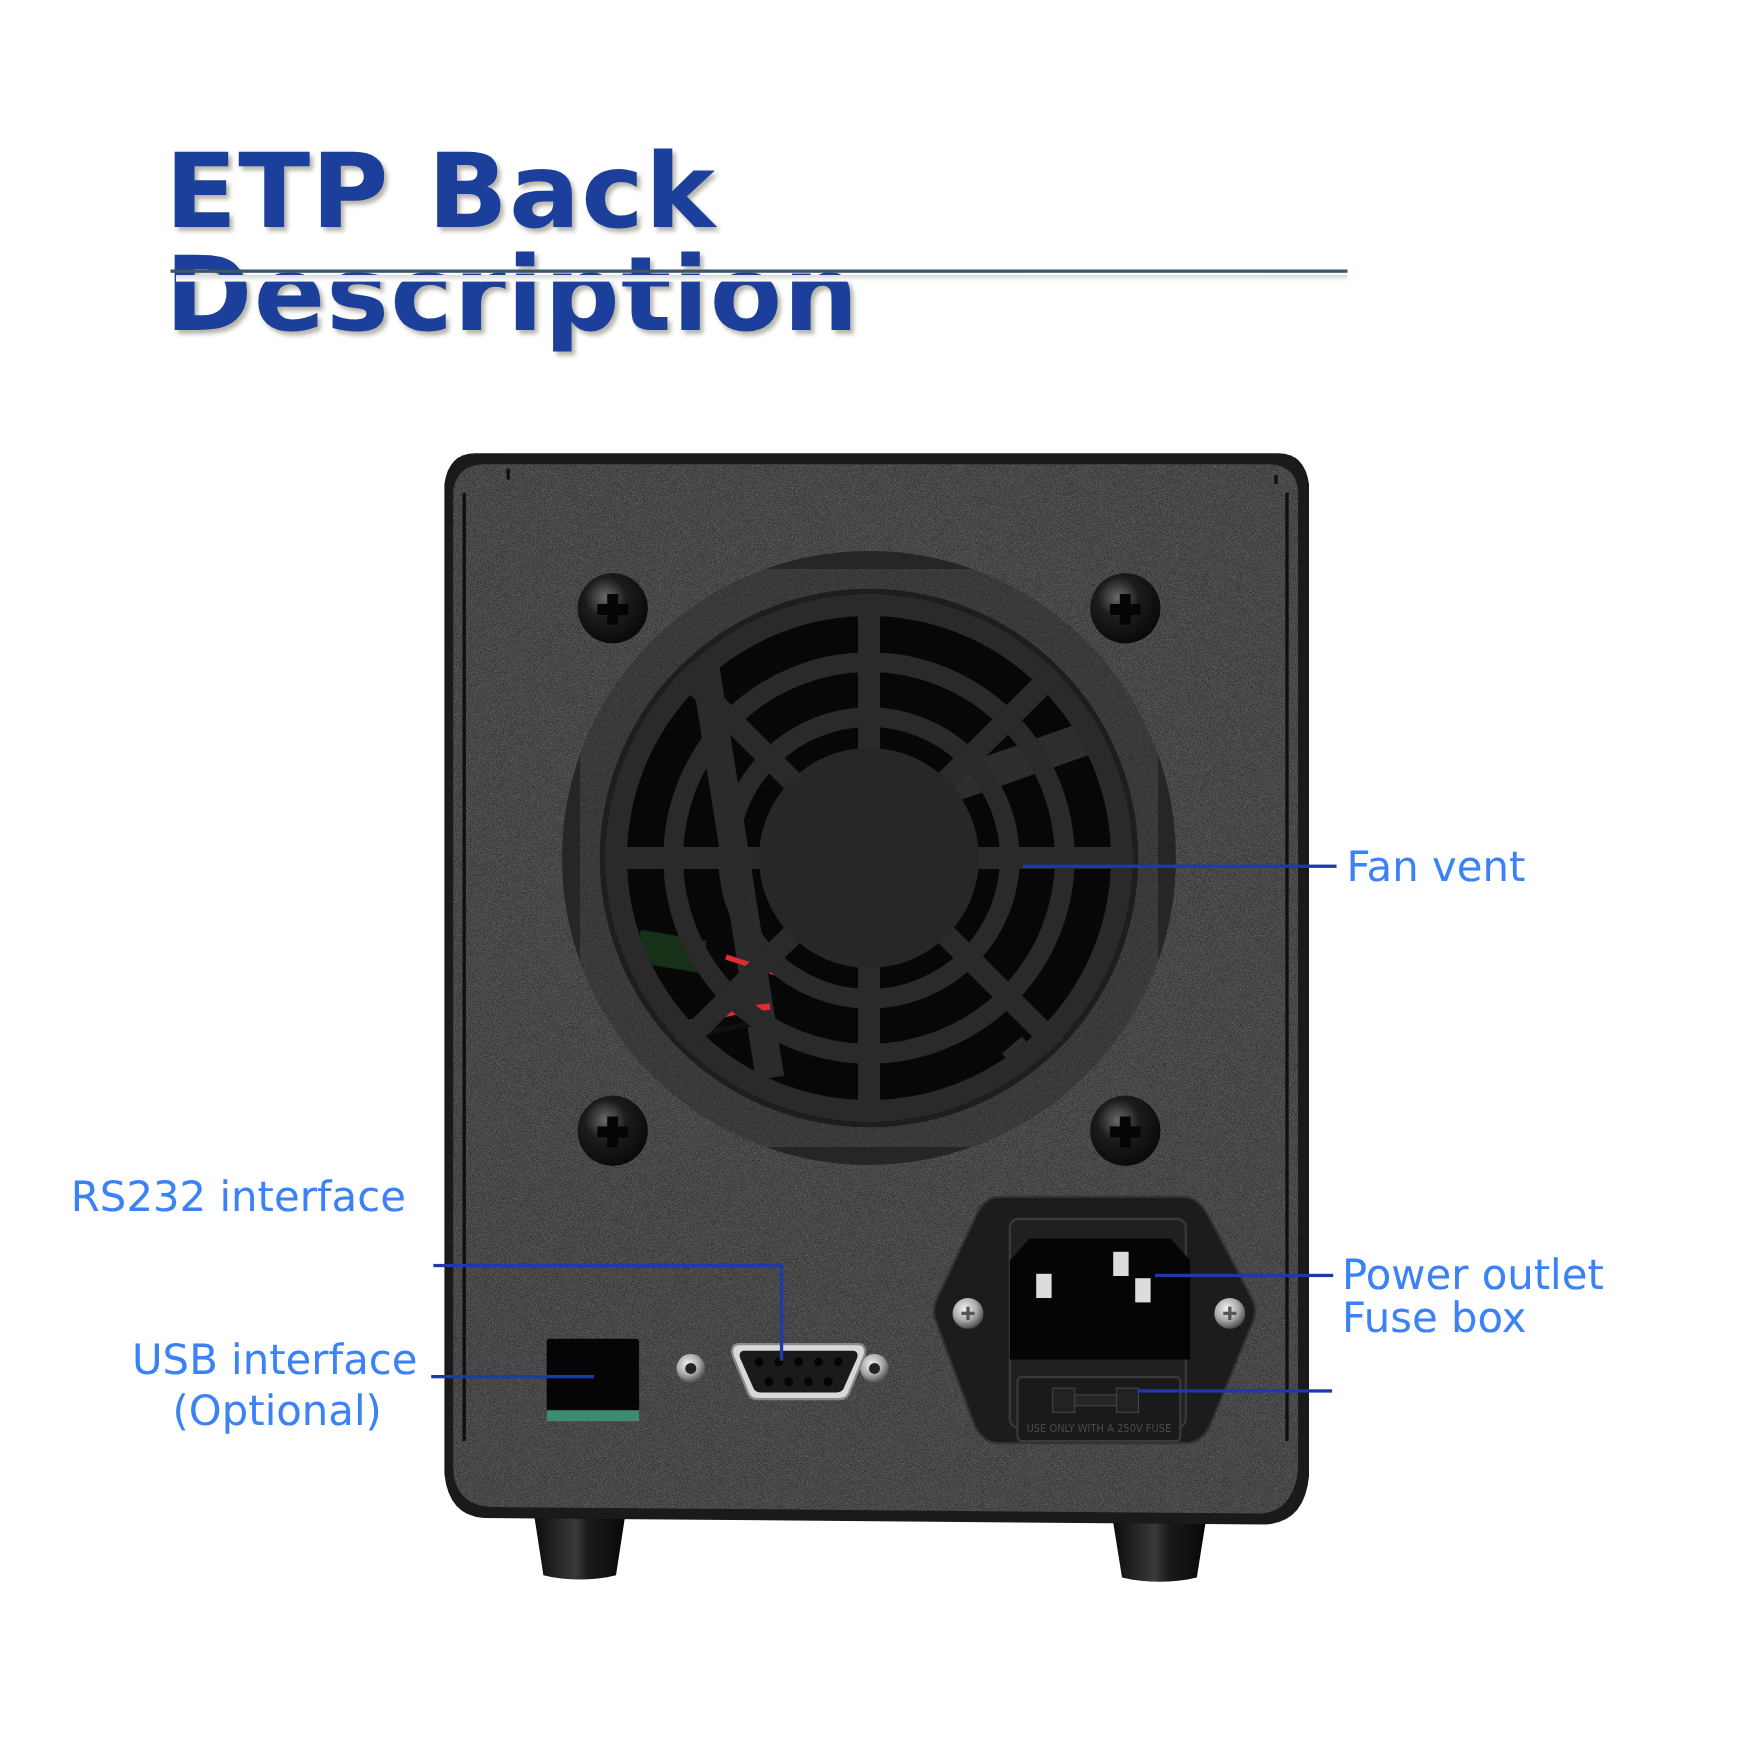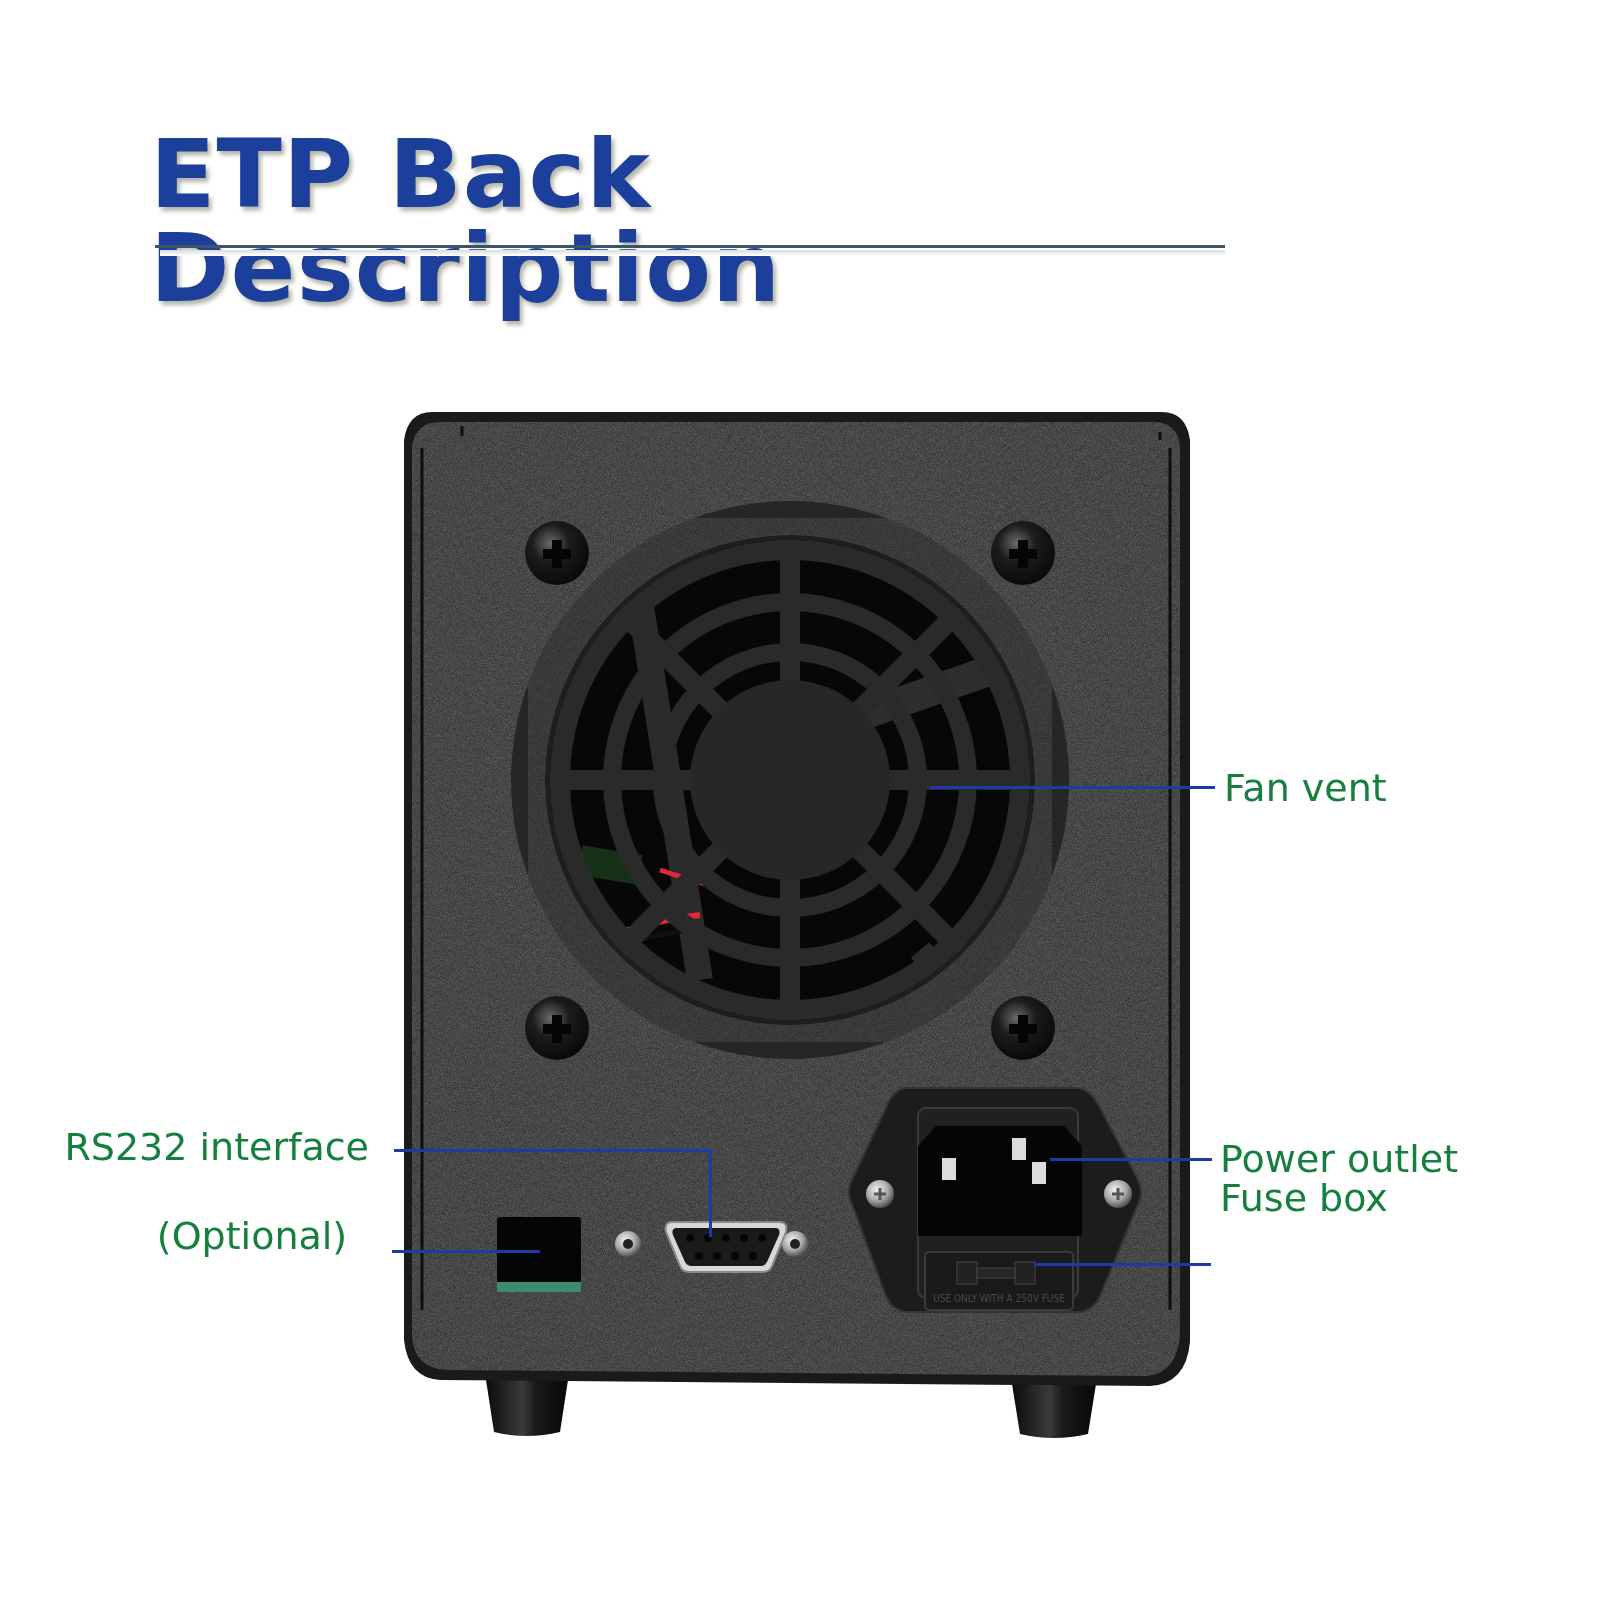--- a/index.html
+++ b/index.html
@@ -9,21 +9,21 @@
       font-family: "DejaVu Sans", sans-serif; font-weight: bold; font-size: 94px;
       color: #1d3f9c; letter-spacing: 1px; line-height: 1;
       text-shadow: 3px 4px 4px rgba(120,120,100,0.55);
       transform: scaleX(1.02); transform-origin: left;
     }
     .title-rule { position: absolute; left: 155px; top: 245px; width: 1070px; height: 3px; background: #3b5566; }
     .title-rule-shadow { position: absolute; left: 160px; top: 250px; width: 1065px; height: 6px; background: linear-gradient(#d8dcd8, #ffffff); }
 
     .device { position: absolute; left: 0; top: 0; width: 1601px; height: 1601px; }
     .label {
-      position: absolute; color: #15803d; font-family: "DejaVu Sans", sans-serif;
+      position: absolute; color: #3b82f6; font-family: "DejaVu Sans", sans-serif;
       font-size: 38px; line-height: 46px; white-space: nowrap;
     }
     .label.right-align { text-align: right; }
     .callout-line { position: absolute; background: #1e3aa8; }
   </style>
 </head>
 <body>
 
 <div class="title">ETP Back Description</div>
 <div class="title-rule"></div>
@@ -179,18 +179,19 @@
 <div class="callout-line" style="left:1050px; top:1158px; width:162px; height:3px;"></div>
 <div class="callout-line" style="left:1034px; top:1263px; width:177px; height:3px;"></div>
 <div class="callout-line" style="left:394px; top:1149px; width:318px; height:3px;"></div>
 <div class="callout-line" style="left:709px; top:1149px; width:3px; height:88px;"></div>
 <div class="callout-line" style="left:392px; top:1250px; width:148px; height:3px;"></div>
 
 <div class="label" style="left:1224px; top:765px;">Fan vent</div>
 <div class="label" style="left:1220px; top:1136px;text-align:right;">Power outlet</div>
 <div class="label" style="left:1220px; top:1175px;">Fuse box</div>
 
-<div class="label right-align" style="right:1232px; top:1124px;">
+<div class="label right-align" style="right:1232px; top:1065px;">
   <div>RS232 interface</div>
 </div>
 <div class="label" style="left:120px; top:1213px; width:300px; text-align:center;">
+  <div style="text-align:right; padding-right:52px;">USB interface</div>
   <div style="padding-right:36px;">(Optional)</div>
 </div>
 
 </body></html>

